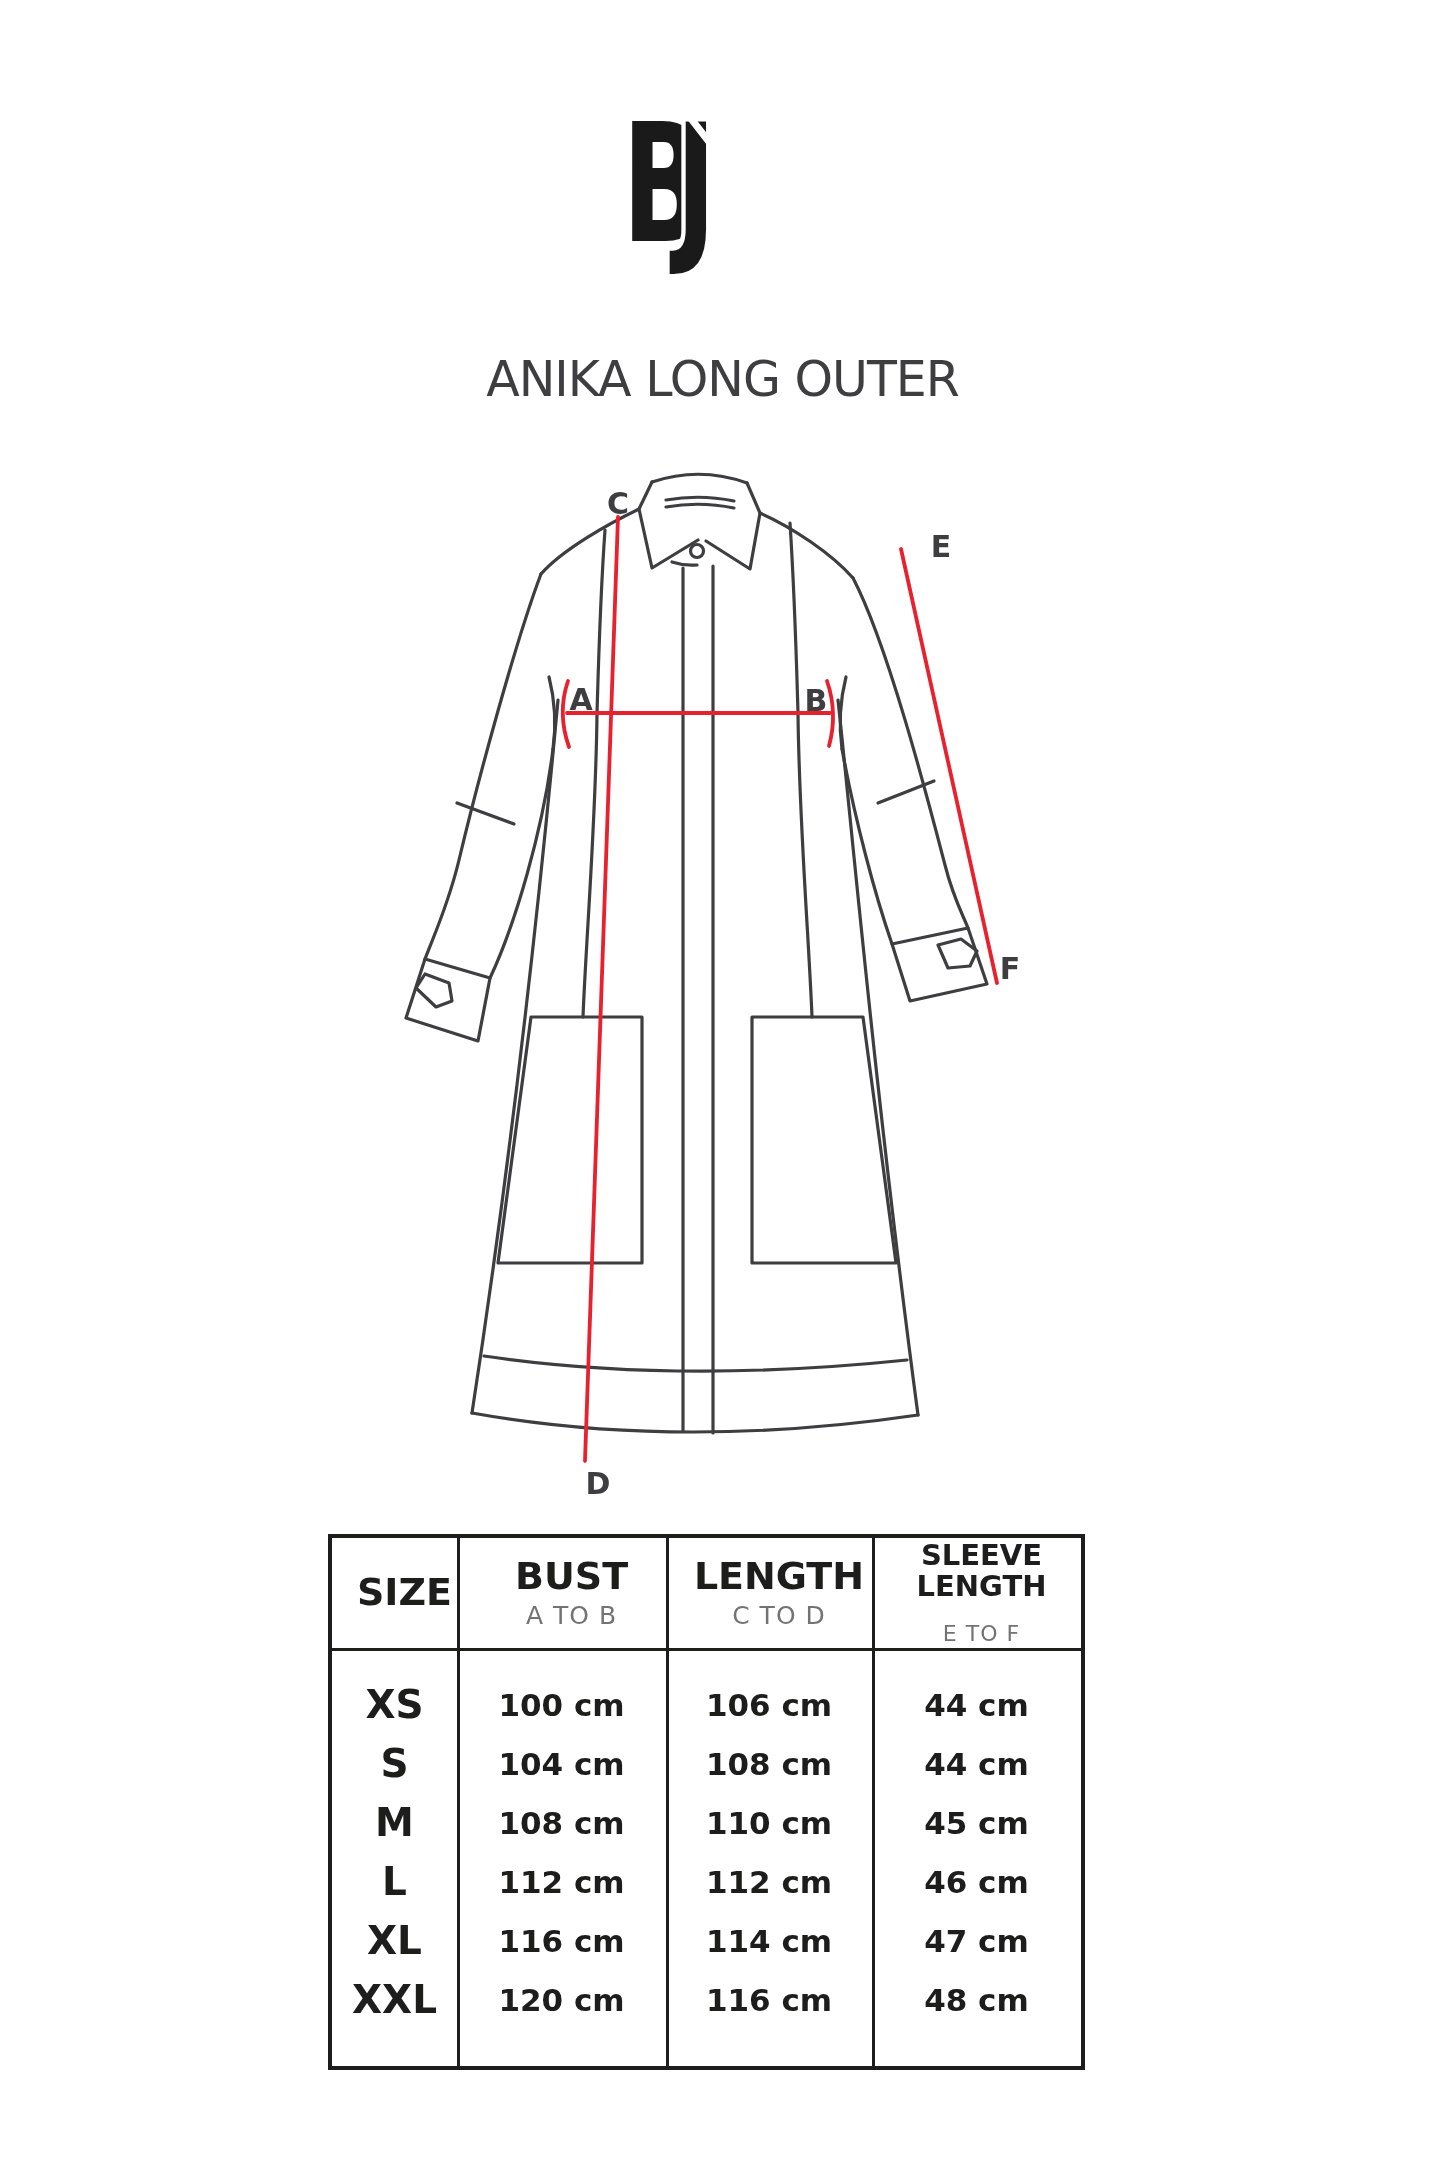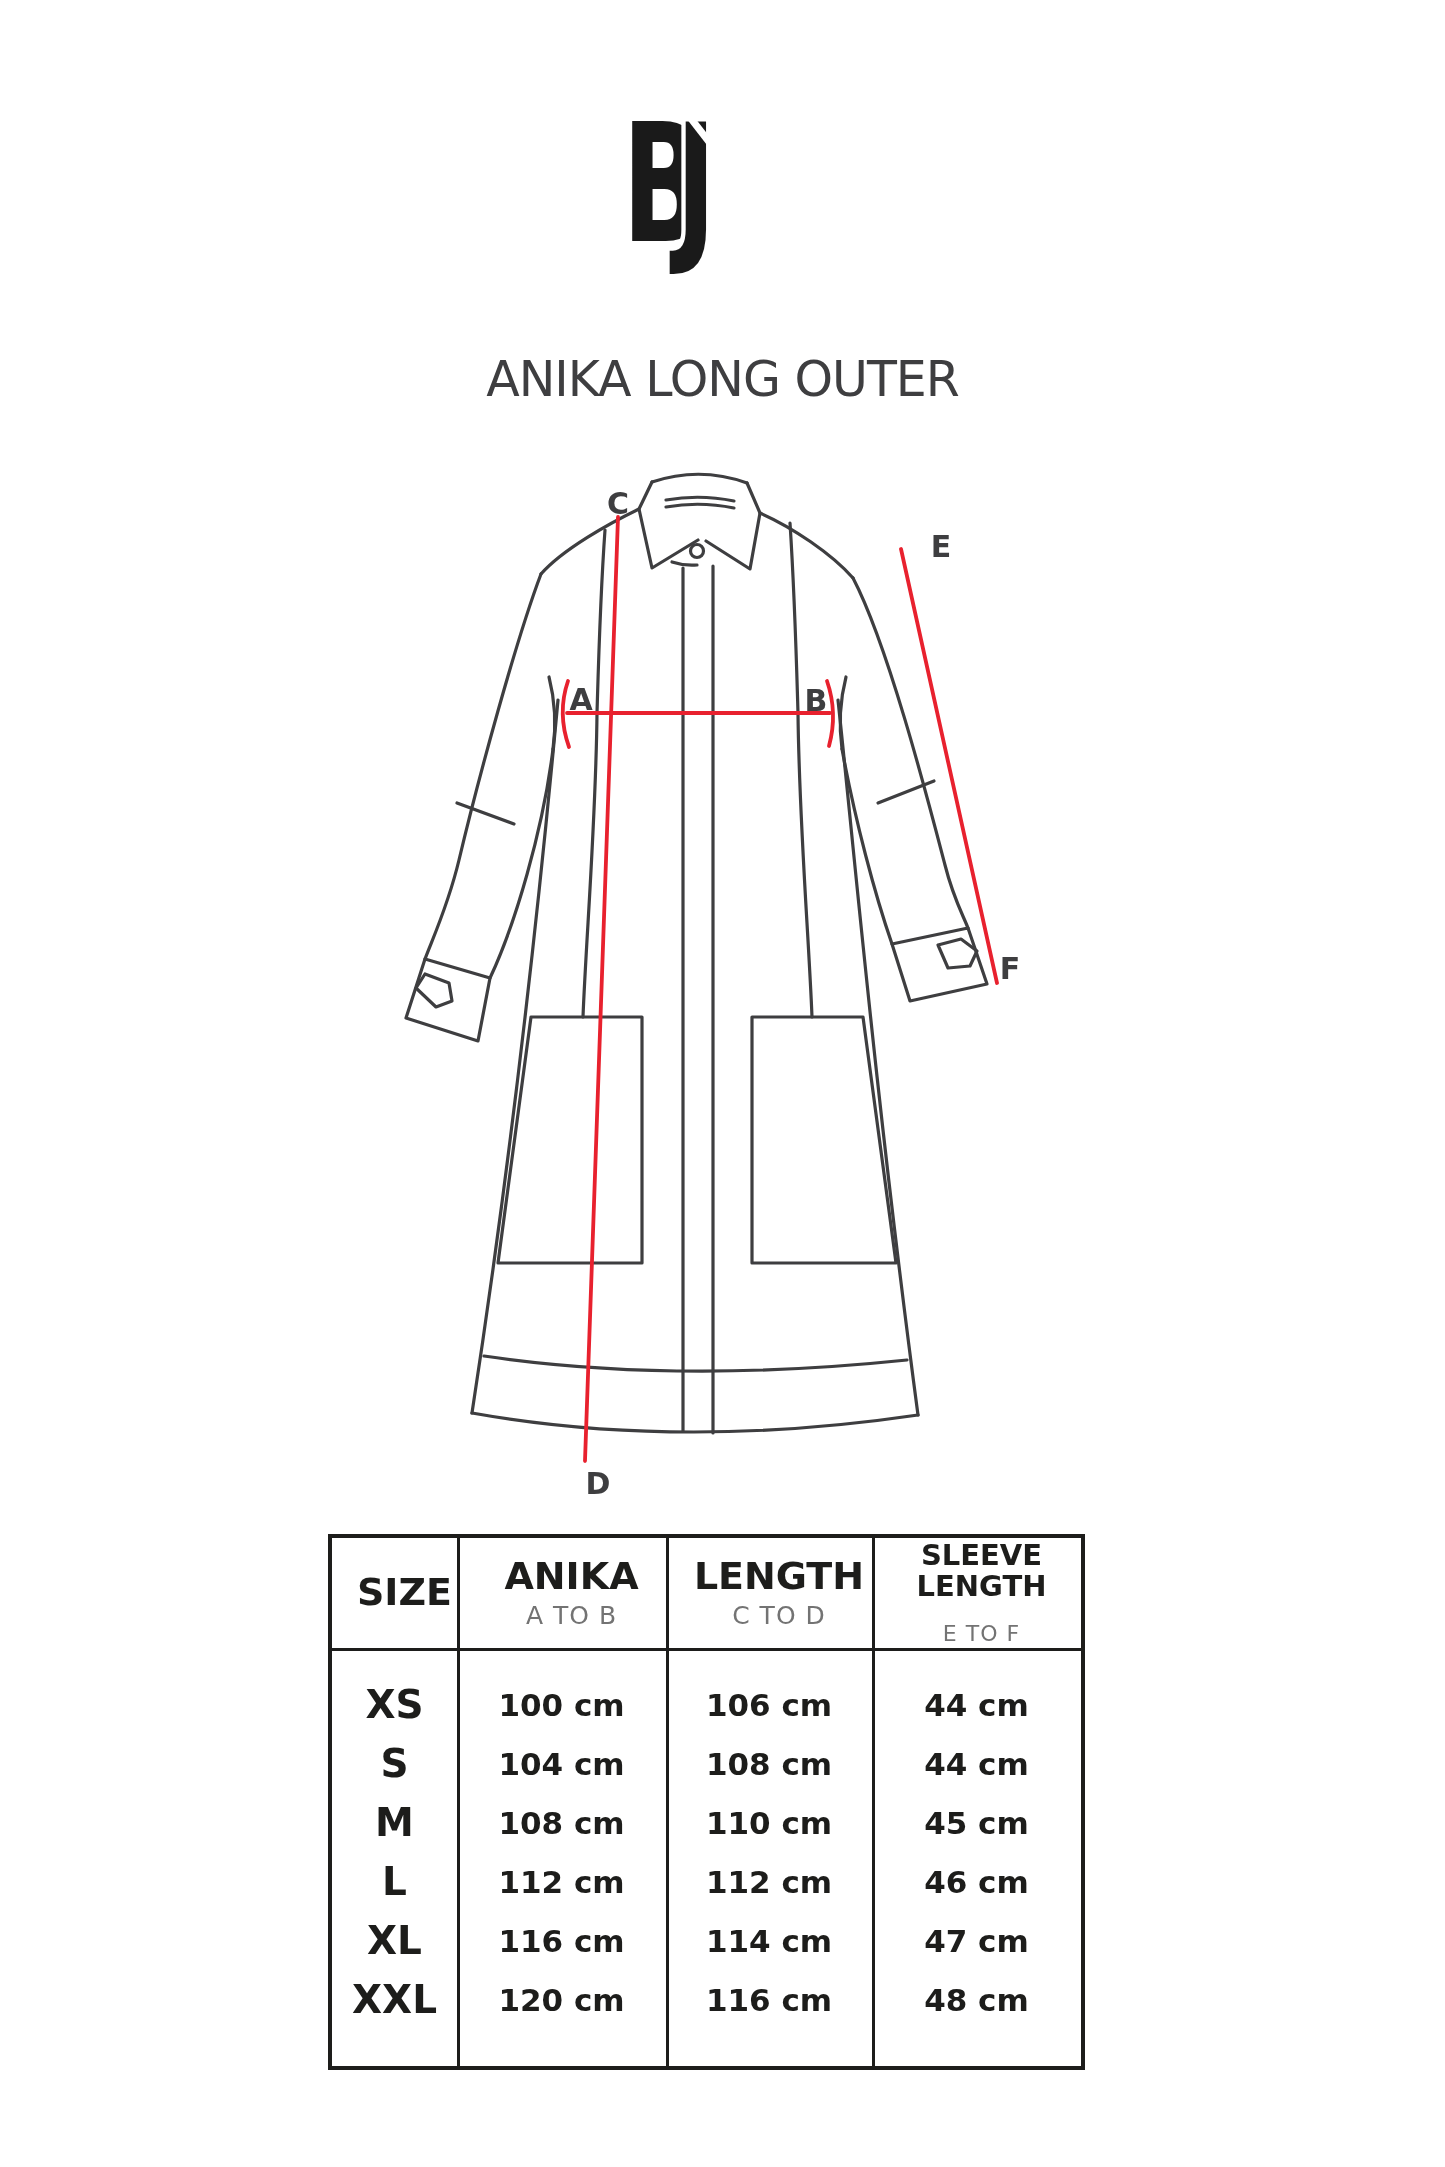--- a/index.html
+++ b/index.html
@@ -124,21 +124,21 @@
     <div class="vline v1"></div>
     <div class="vline v2"></div>
     <div class="vline v3"></div>
     <div class="hline"></div>
 
     <div class="thead">
       <div class="th">
         <span class="th-main">SIZE</span>
       </div>
       <div class="th">
-        <span class="th-main">ANIKA</span>
+        <span class="th-main">BUST</span>
         <span class="th-sub">A TO B</span>
       </div>
       <div class="th">
         <span class="th-main">LENGTH</span>
         <span class="th-sub">C TO D</span>
       </div>
       <div class="th">
         <span class="th-main sleeve">SLEEVE LENGTH</span>
         <span class="th-sub small">E TO F</span>
       </div>

